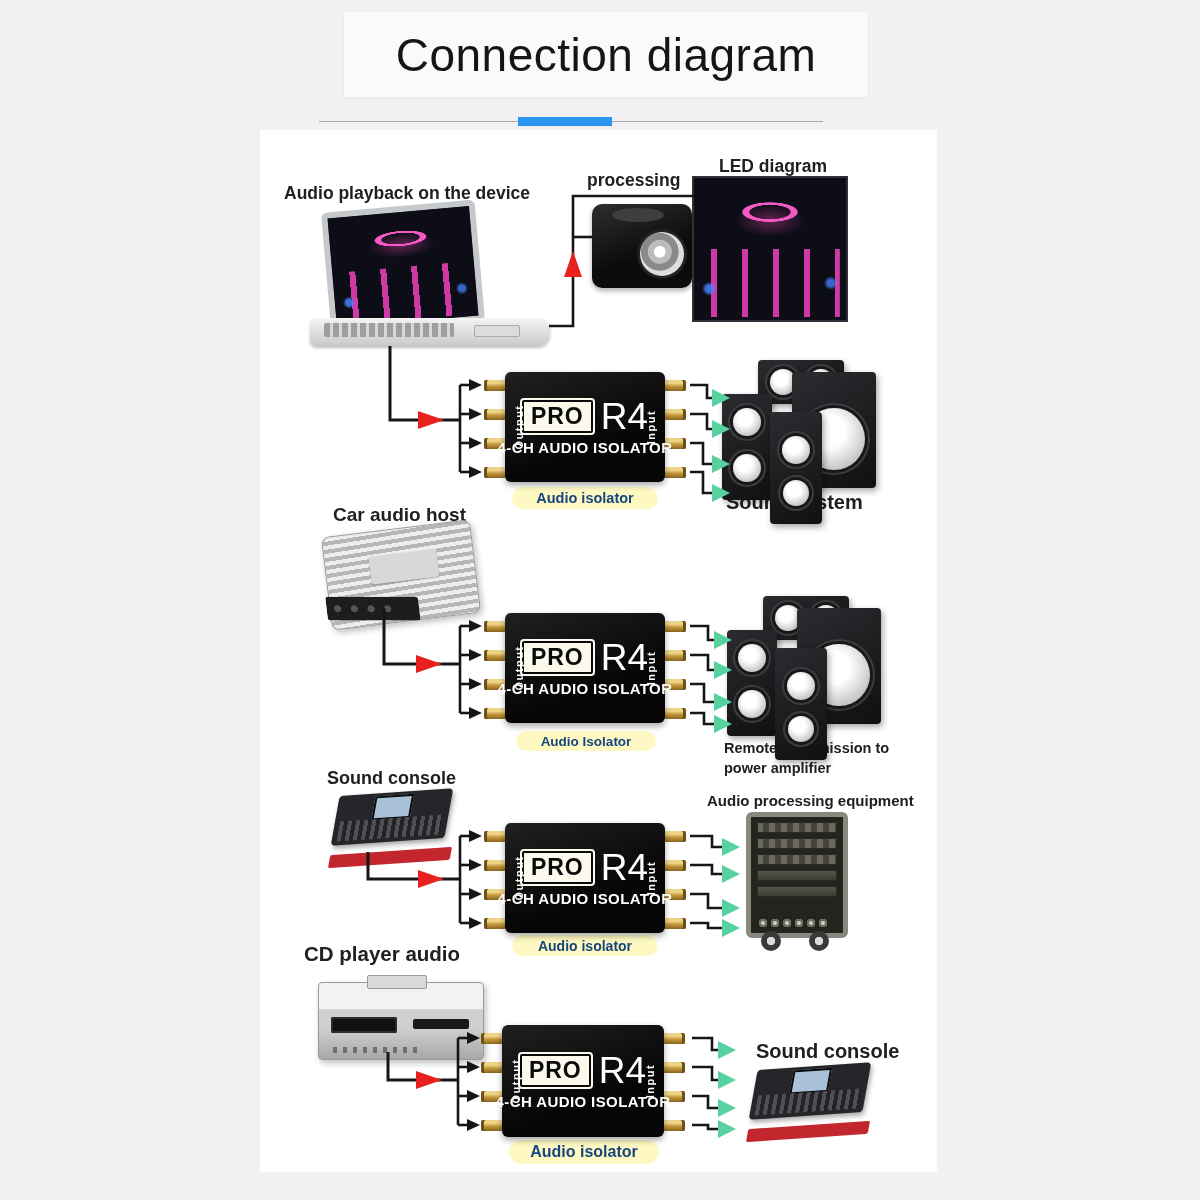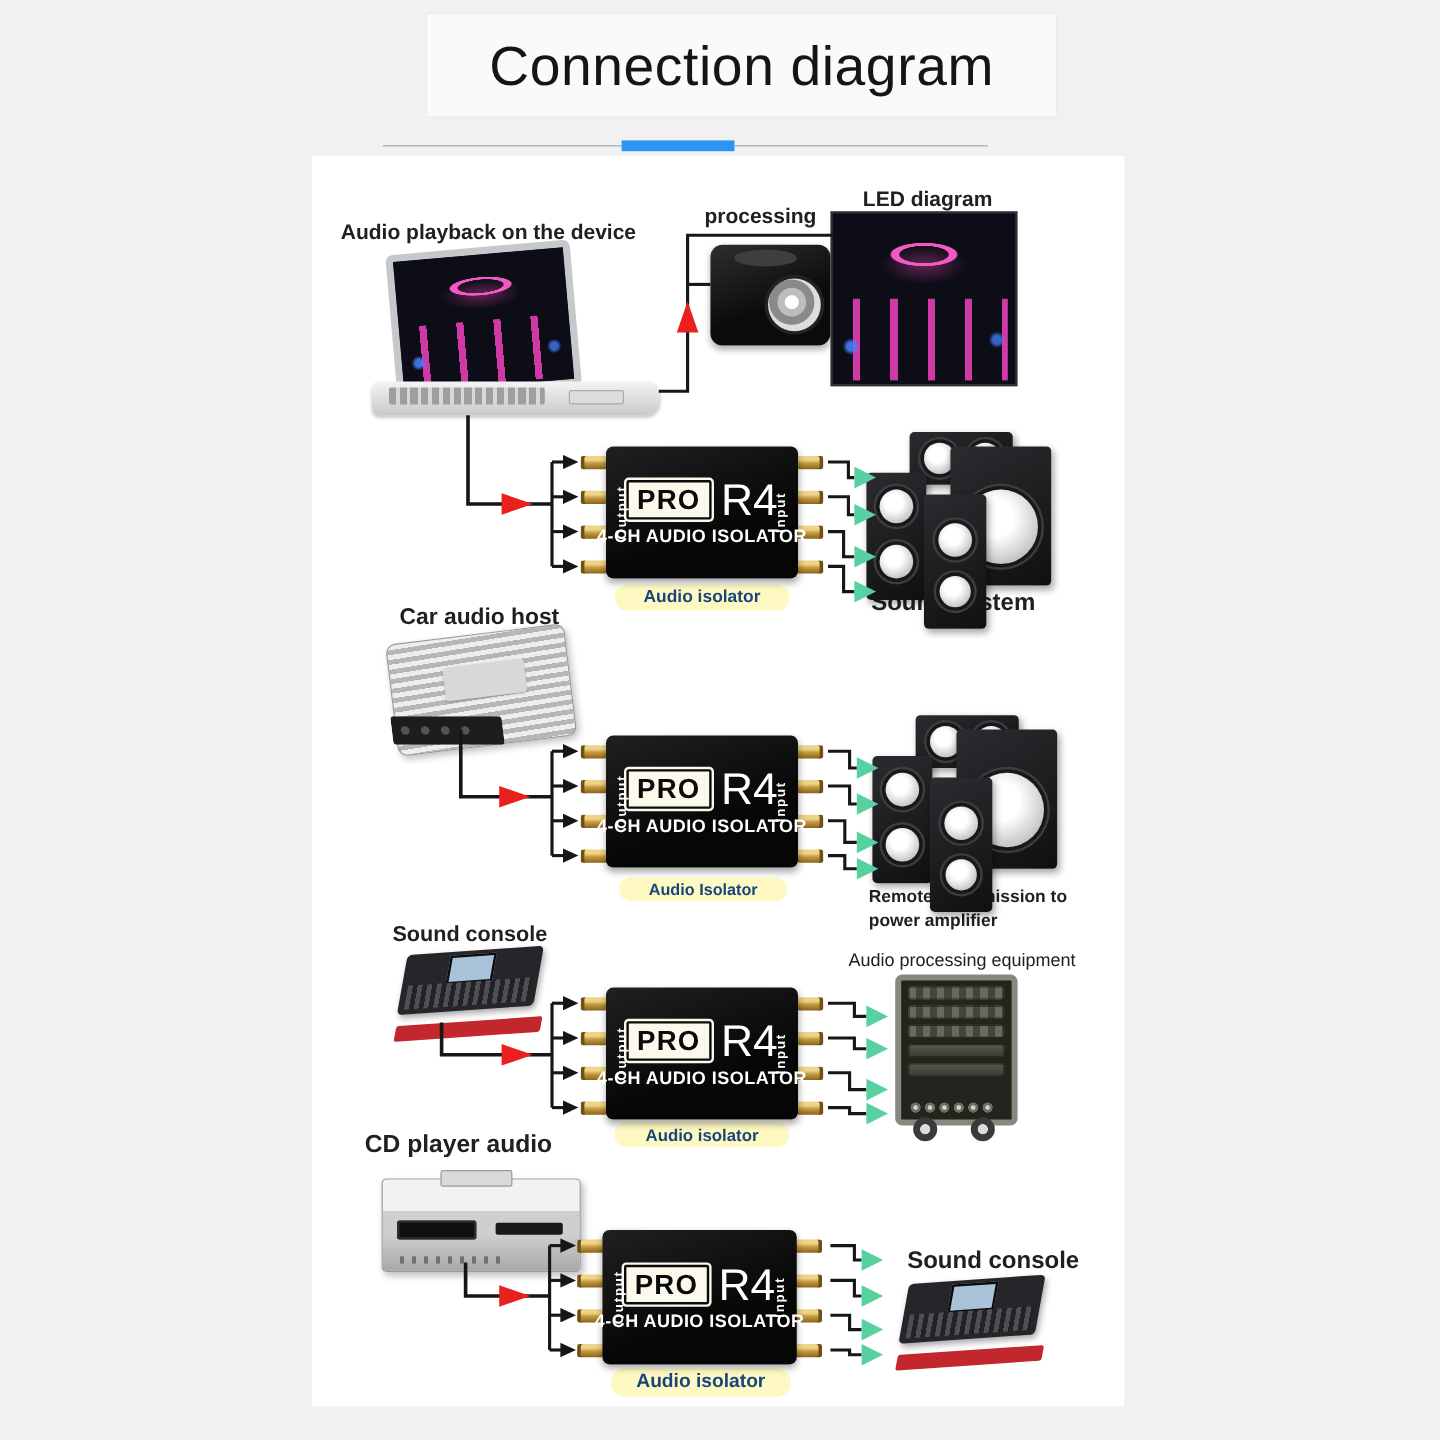--- a/index.html
+++ b/index.html
@@ -1,18 +1,18 @@
 <!DOCTYPE html>
 <html><head>
 <meta charset="utf-8">
 <style>
   html,body{margin:0;padding:0;background:#f1f1f3;font-family:"Liberation Sans",sans-serif;}
   .stage{position:relative;width:1200px;height:1200px;background:#f1f1f3;overflow:hidden;}
   .panel{position:absolute;left:260px;top:130px;width:677px;height:1042px;background:#ffffff;}
-  .title-box{position:absolute;left:356px;top:12px;width:524px;height:85px;background:#fafafa;
+  .title-box{position:absolute;left:344px;top:12px;width:524px;height:85px;background:#fafafa;
              box-shadow:0 0 0 1px #ececec;display:flex;align-items:center;justify-content:center;}
   .title-box h1{margin:0;font-size:46px;font-weight:500;color:#151515;letter-spacing:.5px;}
   .divider{position:absolute;left:319px;top:121px;width:504px;height:1px;background:#a9a9a9;}
   .blue-seg{position:absolute;left:518px;top:117px;width:94px;height:9px;background:#2b96f1;}
 
   .lbl{position:absolute;color:#202020;font-weight:600;white-space:nowrap;}
   .lbl.wrap{white-space:normal;line-height:1.4;}
   .badge{position:absolute;background:#fef9c3;border-radius:999px;color:#17457c;font-weight:700;
          display:flex;align-items:center;justify-content:center;}
 
@@ -350,21 +350,21 @@
   <div class="lbl" style="left:327px;top:768px;font-size:18px">Sound console</div>
 
   <div class="mixer" style="left:330px;top:786px">
     <div class="mx-red"></div>
     <div class="mx-top">
       <div class="mx-screen"></div>
       <div class="mx-rows"></div>
     </div>
   </div>
 
-  <div class="lbl" style="left:707px;top:792px;font-size:15px;font-weight:400">Audio processing equipment</div>
+  <div class="lbl" style="left:707px;top:792px;font-size:15px;font-weight:700">Audio processing equipment</div>
 
   <div class="rack">
     <div class="slot lit"></div>
     <div class="slot lit"></div>
     <div class="slot lit"></div>
     <div class="slot"></div>
     <div class="slot"></div>
     <div class="rk-dots">
         <i></i>
         <i></i>

